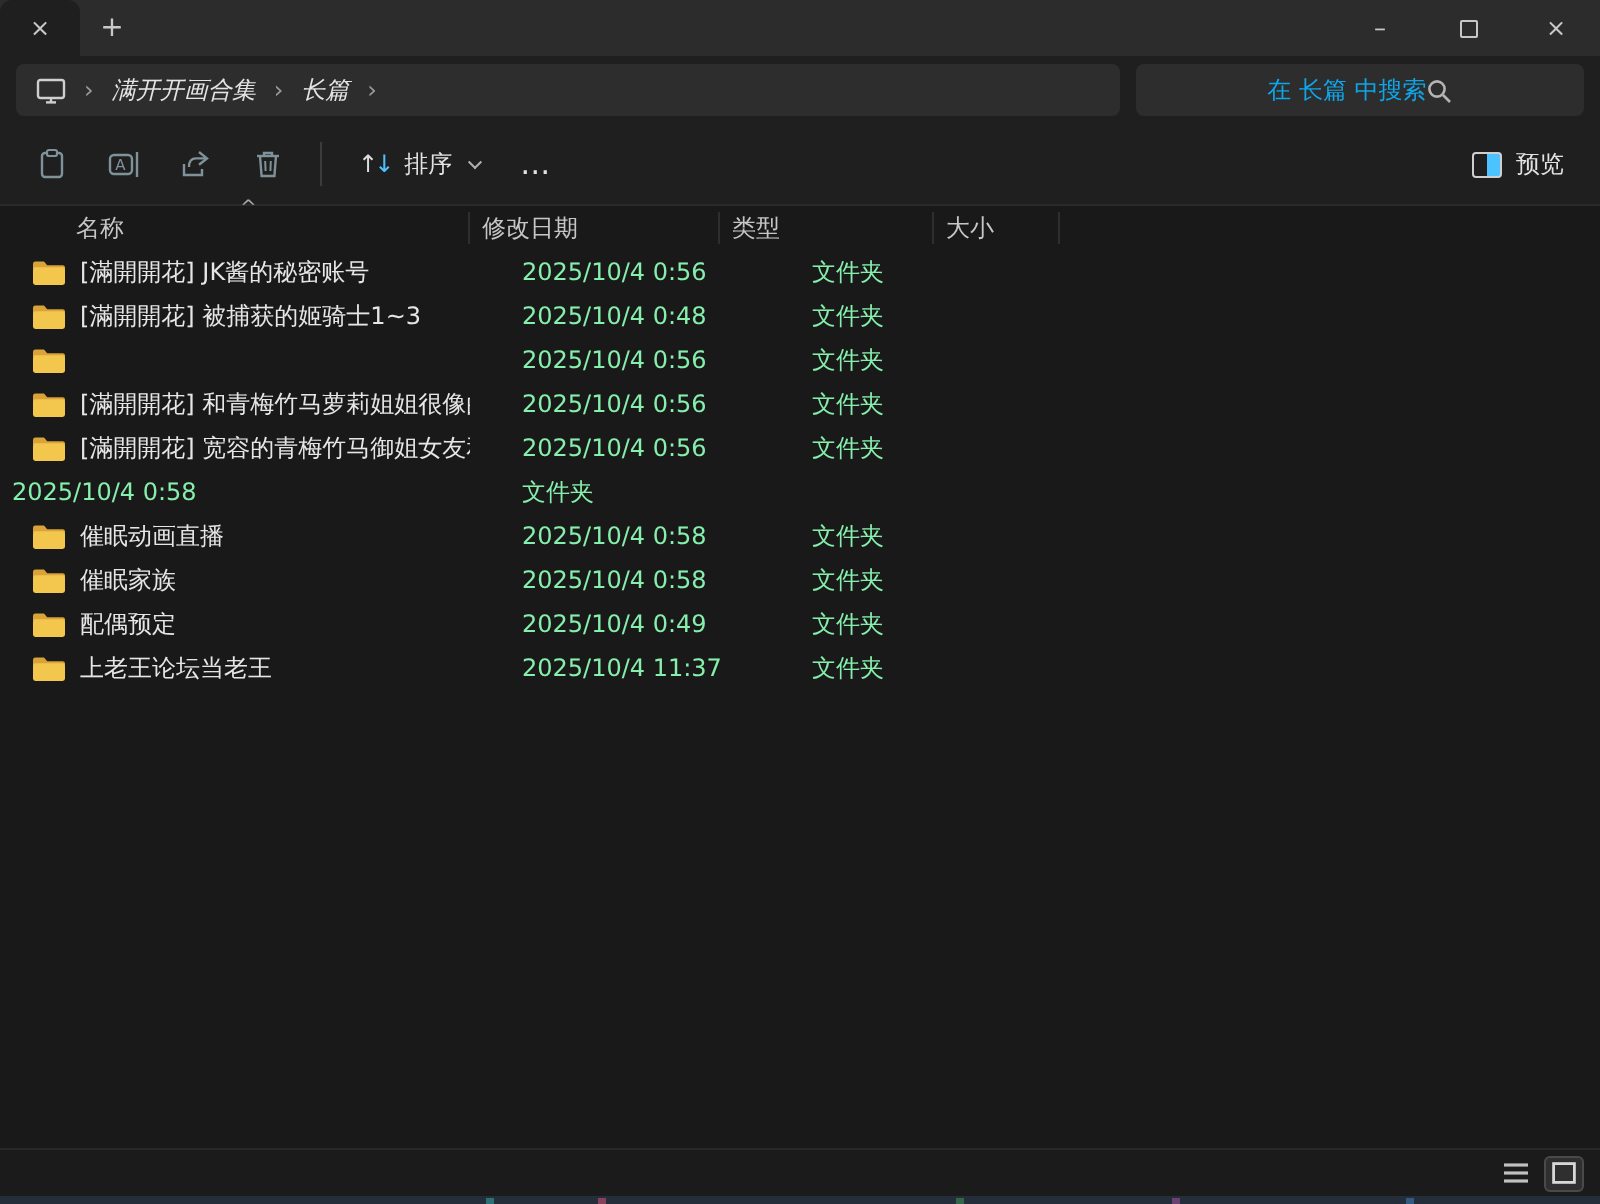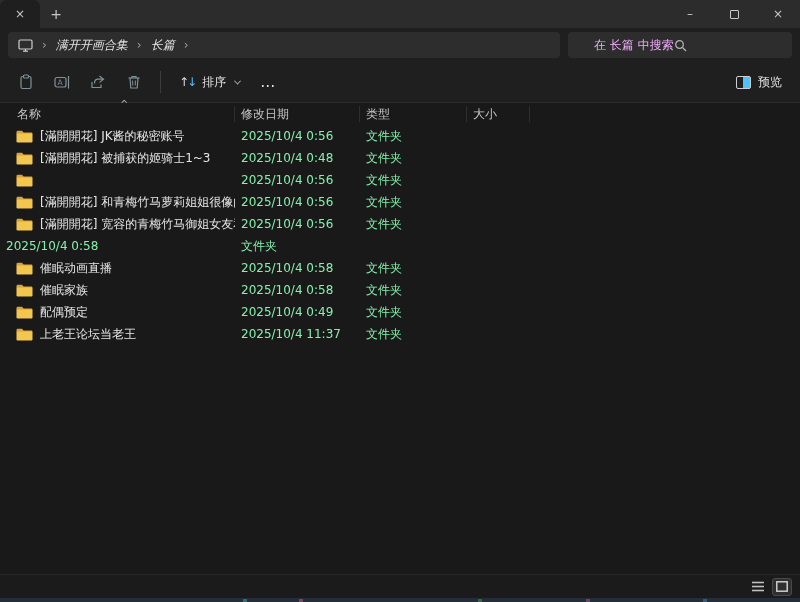--- a/index.html
+++ b/index.html
@@ -18,21 +18,21 @@
   .winbtn{width:44px;height:28px;display:flex;align-items:center;justify-content:center;
     color:#c8c8c8;font-size:12px;}
   .maxsquare{display:inline-block;width:9px;height:9px;border:1px solid #c8c8c8;border-radius:1px;}
 
   
   .addressrow{display:flex;align-items:center;height:34px;background:#1f1f1f;padding:0 8px;gap:8px;}
   .pill{height:26px;background:#2d2d2d;border-radius:4px;display:flex;align-items:center;}
   .addresspill{flex:1;padding:0 10px;gap:9px;color:#e0e0e0;font-size:12px;}
   .crumb{color:#e4e4e4;font-size:12px;white-space:nowrap;font-style:italic;}
   .crumb-sep{color:#9a9a9a;font-size:12px;}
-  .searchpill{width:224px;padding:0 26px;justify-content:flex-start;color:#f0abfc;font-size:12px;}
+  .searchpill{width:224px;padding:0 26px;justify-content:center;color:#0ea5e9;font-size:12px;}
 
   
   .toolbar{display:flex;align-items:center;height:41px;background:#1f1f1f;padding:0 8px;
     border-bottom:1px solid #2a2a2a;}
   .tbtn{height:32px;display:flex;align-items:center;justify-content:center;border-radius:4px;}
   .tbtn-icon{width:36px;}
   .tb-sep{width:1px;height:22px;background:#3c3c3c;margin:0 8px;}
   .tbtn-label{gap:7px;padding:0 10px;color:#e2e2e2;font-size:12px;}
   .arrows{font-size:12px;letter-spacing:-2px;}
   .arrow-up{color:#dcdcdc;}
@@ -42,24 +42,24 @@
   .more{color:#e2e2e2;font-size:15px;letter-spacing:1px;}
   .tb-spacer{flex:1;}
   .preview-ic{display:inline-block;width:15px;height:13px;border:1px solid #cfcfcf;border-radius:2px;
     background:linear-gradient(to right,transparent 50%,#4cc2ff 50%);}
 
   
   .list{position:relative;}
   .lheader{display:grid;grid-template-columns:235px 125px 107px 63px 1fr;height:22px;
     align-items:center;color:#c6c6c6;font-size:12px;position:relative;}
   .hcell{border-right:1px solid #2e2e2e;height:16px;line-height:16px;padding-left:6px;}
-  .hcell.name{padding-left:17px;}
+  .hcell.name{padding-left:38px;}
   .hcell.empty{border-right:none;}
   .sortind{position:absolute;left:120px;top:-4px;color:#a8a8a8;font-size:10px;}
-  .frow{display:grid;grid-template-columns:235px 125px 107px 63px 1fr;height:22px;align-items:center;}
+  .frow{display:grid;grid-template-columns:235px 125px 107px 63px 1fr;height:22px;align-items:center;gap:20px;}
   .cell{font-size:12px;color:#86efac;padding-left:6px;white-space:nowrap;overflow:hidden;}
   .cell.name{display:flex;align-items:center;gap:7px;padding-left:16px;color:#e6e6e6;}
   .fold{flex:0 0 auto;}
 
   
   .statusbar{position:absolute;left:0;right:0;bottom:4px;height:24px;background:#1b1b1b;
     border-top:1px solid #282828;display:flex;align-items:center;justify-content:flex-end;
     padding-right:8px;gap:4px;}
   .viewtoggle{width:20px;height:18px;display:flex;align-items:center;justify-content:center;border-radius:3px;}
   .viewtoggle.selected{background:#2f2f2f;border:1px solid #4a4a4a;}

